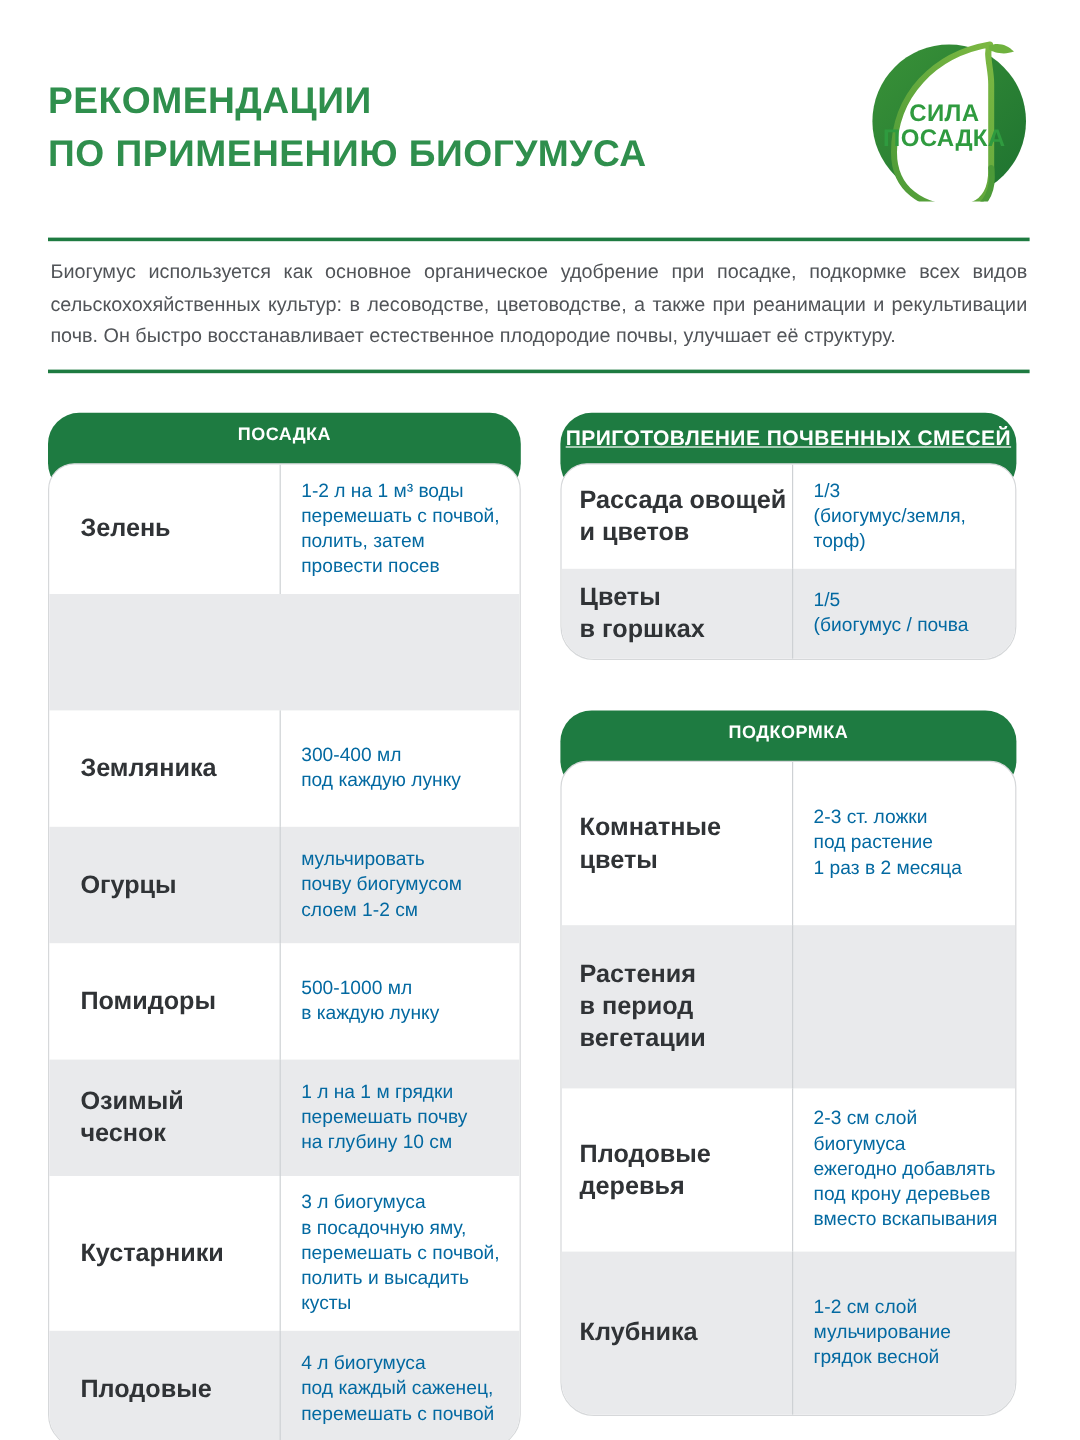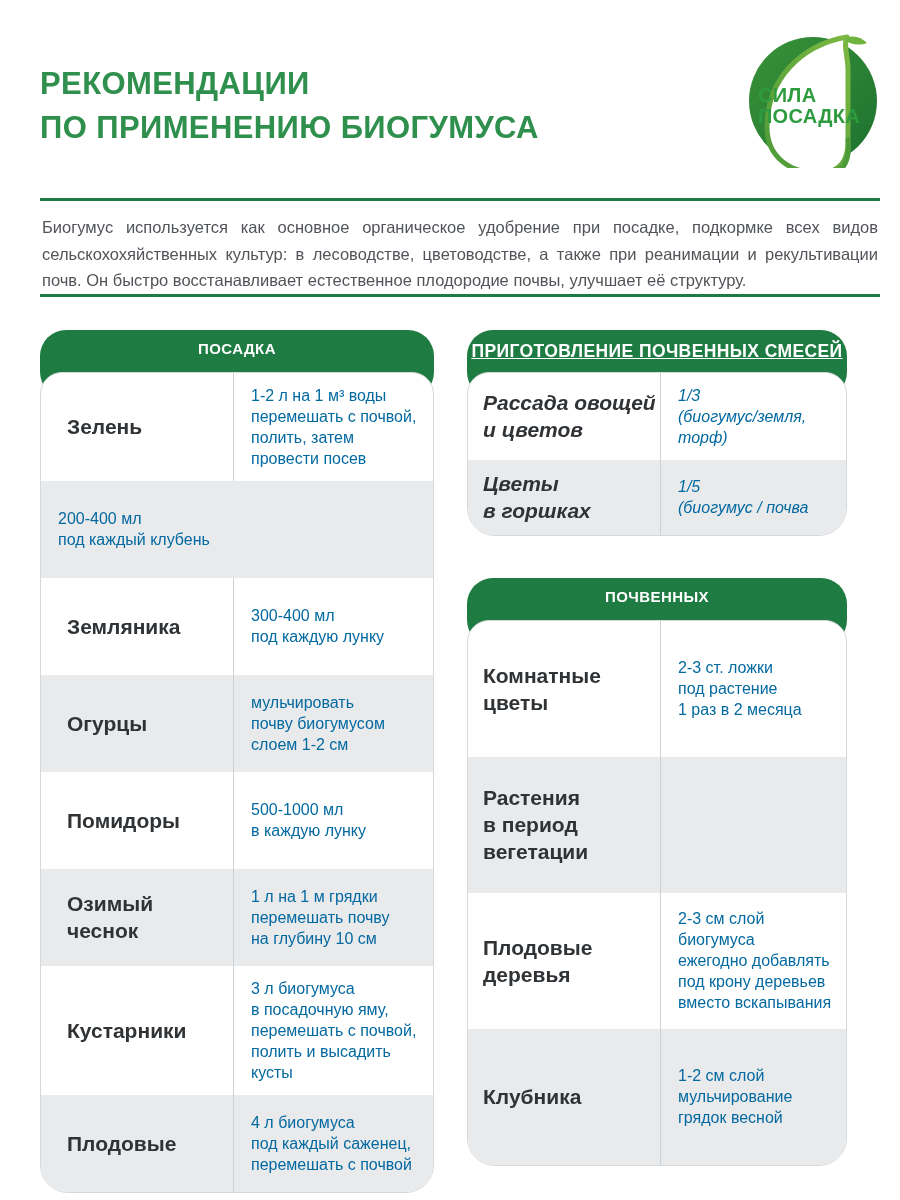--- a/index.html
+++ b/index.html
@@ -3,39 +3,39 @@
 <meta charset="utf-8">
 <style>
   html,body{margin:0;padding:0;}
   body{
     width:900px;height:1200px;
     background:#ffffff;
     font-family:"Liberation Sans", sans-serif;
     color:#303336;
     overflow:hidden;
   }
-  .page{box-sizing:border-box;width:900px;height:875px;padding:56px 20px 0 40px;}
+  .page{box-sizing:border-box;width:900px;height:875px;padding:56px 42px 0 40px;}
 
   
   .top{display:flex;justify-content:space-between;align-items:flex-start;height:142px;}
   .page-title{margin:6px 0 0 0;font-size:31px;line-height:44px;font-weight:bold;
     color:#2f8f4d;letter-spacing:.4px;}
   .page-title span{display:block;}
 
   .logo{position:relative;width:134px;height:134px;flex:0 0 auto;margin-top:-22px;}
   .logo svg{position:absolute;inset:0;}
   .logo-text{position:absolute;left:50%;top:54%;transform:translate(-54%,-50%);
-    font-weight:bold;font-size:20px;line-height:21px;
+    text-align:center;font-weight:bold;font-size:20px;line-height:21px;
     color:#2f9b3f;letter-spacing:.3px;}
   .logo-text span{display:block;}
 
   
   .rule{height:3px;background:#1e7b41;border:none;margin:0;}
   .rule.r1{margin-top:0px;}
-  .intro{margin:13px 2px 0 2px;font-size:16.5px;line-height:26.5px;
+  .intro{margin:13px 2px 14px 2px;font-size:16.5px;line-height:26.5px;
     color:#515458;text-align:justify;}
 
   
   .columns{display:flex;gap:33px;margin-top:33px;}
   .col-left{width:394px;flex:0 0 394px;}
   .col-right{width:380px;flex:0 0 380px;display:flex;flex-direction:column;gap:42px;}
 
   
   .card{width:100%;}
   .card-head{height:68px;box-sizing:border-box;padding-top:10px;
@@ -50,21 +50,21 @@
   .row:nth-child(even){background:#e9eaec;}
   .c1{box-sizing:border-box;display:flex;align-items:center;
     font-weight:bold;font-size:21px;line-height:27px;color:#303336;
     white-space:pre-line;border-right:1.5px solid #ced1d4;width:193px;flex:0 0 193px;}
   .c2{flex:1;display:flex;align-items:center;box-sizing:border-box;
     padding:12px 6px 12px 17px;font-size:16px;line-height:21px;
     color:#0369a1;white-space:pre-line;}
   .t-posadka .c1{padding-left:26px;}
   .t-smesi .c1,.t-podkormka .c1{padding-left:15px;}
   .t-posadka .row{min-height:97px;}
-  .t-smesi .row{min-height:75px;font-style:italic;}
+  .t-smesi .row{min-height:75px;}
   .t-podkormka .row{min-height:136px;}
 </style>
 </head>
 <body>
 
 <div class="page">
 
   <header class="top">
     <h1 class="page-title">
       <span>РЕКОМЕНДАЦИИ</span>
@@ -104,22 +104,20 @@
       <div class="card-head">ПОСАДКА</div>
       <div class="card-body">
         <div class="row">
           <div class="c1">Зелень</div>
           <div class="c2">1-2 л на 1 м³ воды
 перемешать с почвой,
 полить, затем
 провести посев</div>
         </div>
         <div class="row">
-          <div class="c2">200-400 мл
-под каждый клубень</div>
         </div>
         <div class="row">
           <div class="c1">Земляника</div>
           <div class="c2">300-400 мл
 под каждую лунку</div>
         </div>
         <div class="row">
           <div class="c1">Огурцы</div>
           <div class="c2">мульчировать
 почву биогумусом
@@ -169,21 +167,21 @@
           <div class="row">
             <div class="c1">Цветы
 в горшках</div>
             <div class="c2">1/5
 (биогумус / почва</div>
           </div>
         </div>
       </section>
 
       <section class="card t-podkormka">
-        <div class="card-head">ПОЧВЕННЫХ</div>
+        <div class="card-head">ПОДКОРМКА</div>
         <div class="card-body">
           <div class="row">
             <div class="c1">Комнатные
 цветы</div>
             <div class="c2">2-3 ст. ложки
 под растение
 1 раз в 2 месяца</div>
           </div>
           <div class="row">
             <div class="c1">Растения

